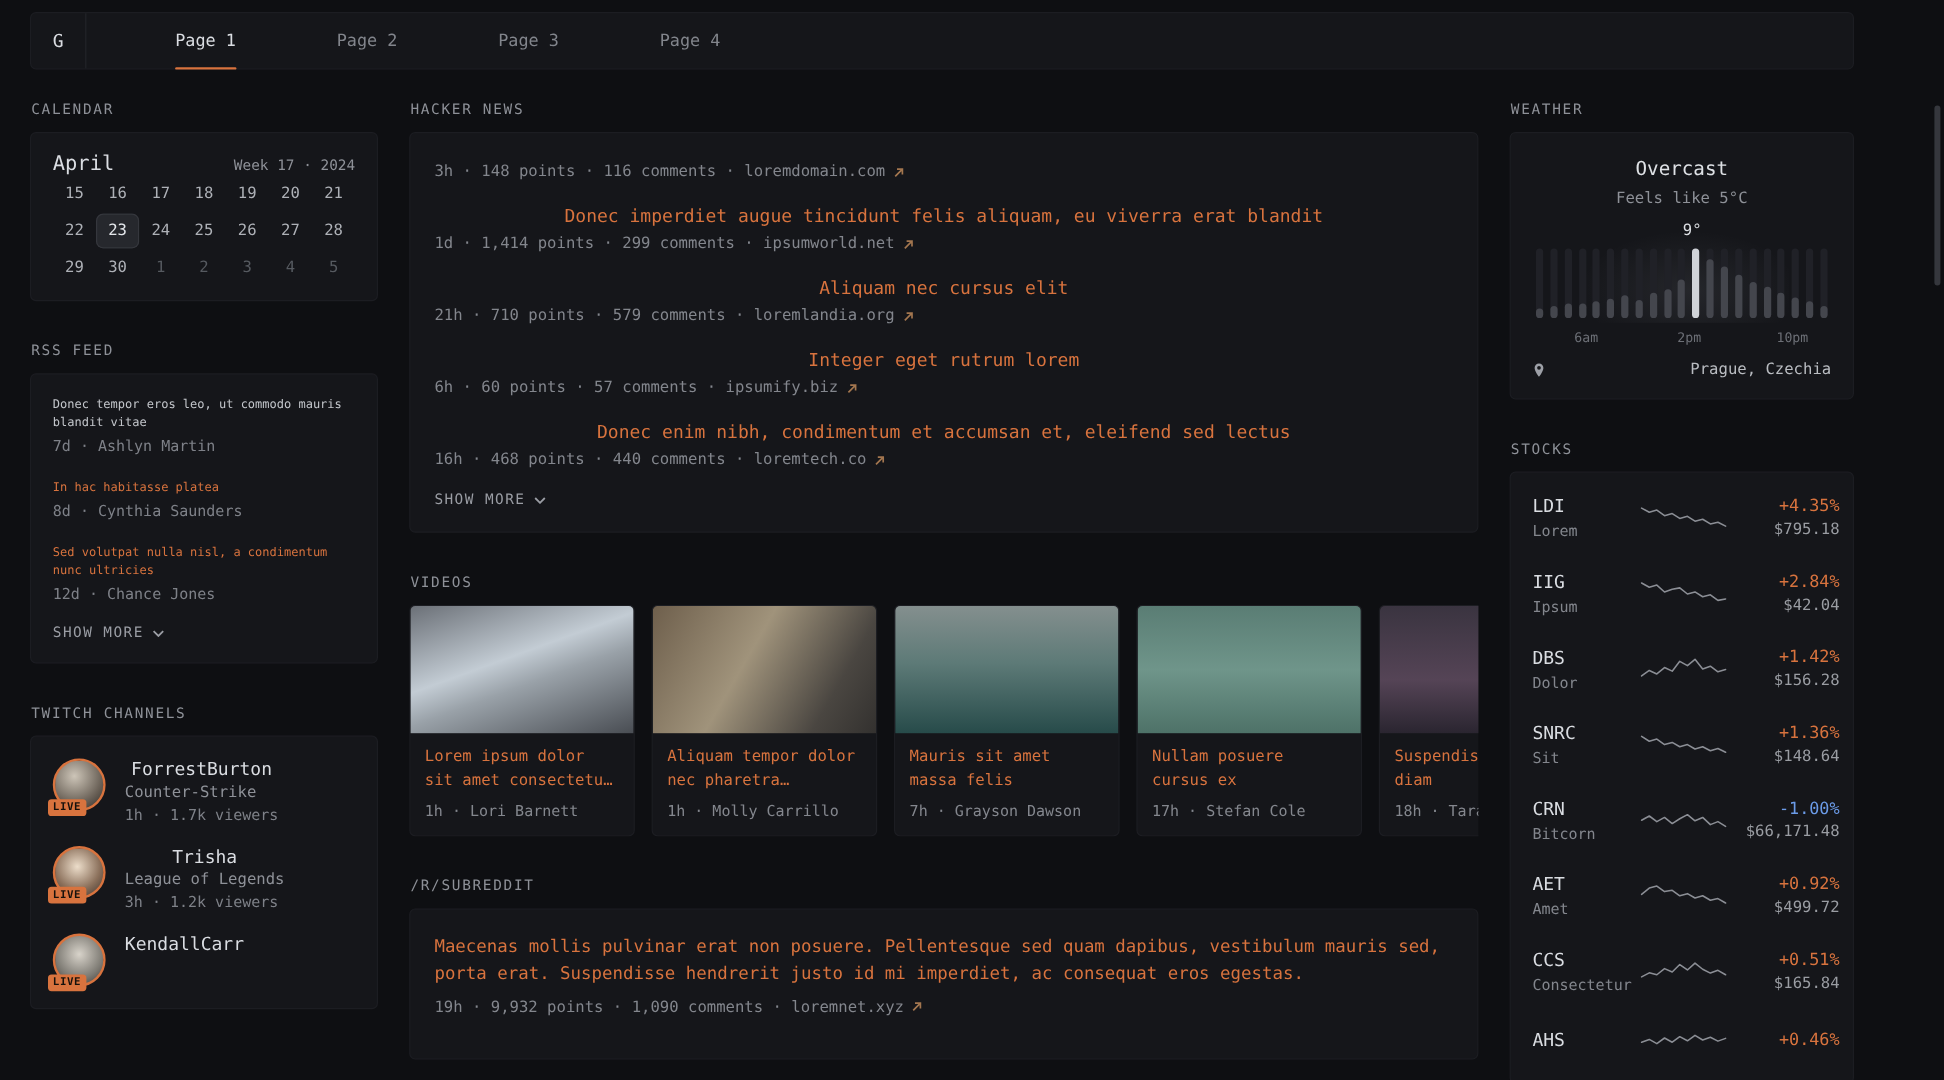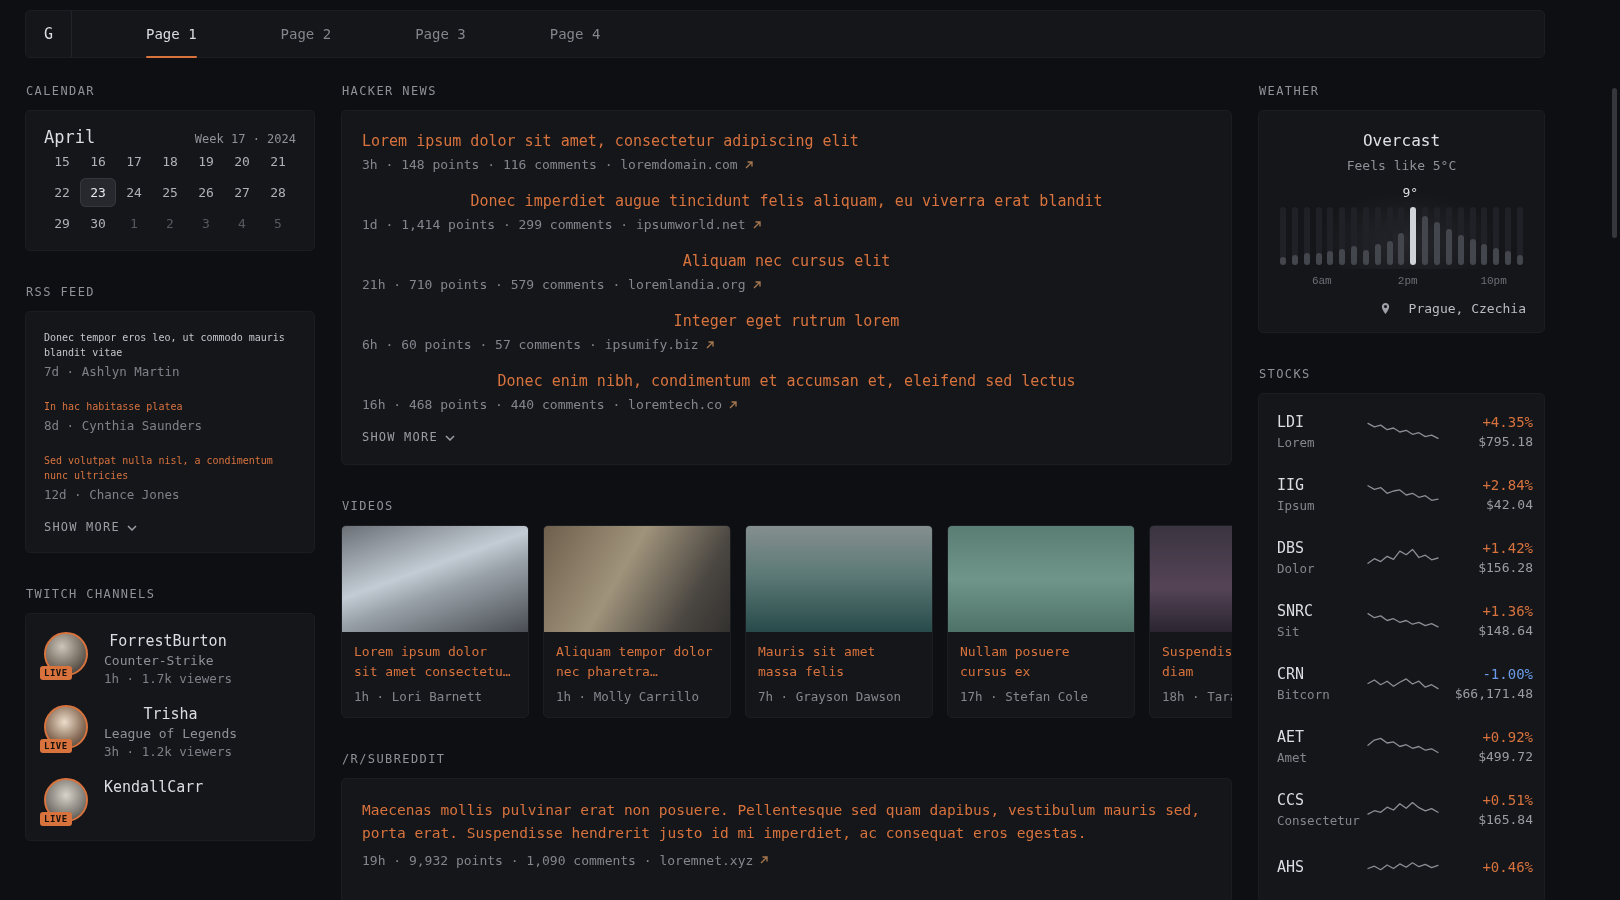--- a/index.html
+++ b/index.html
@@ -112,24 +112,24 @@
   .w-feels{ font-size:13px; color:#8e9198; margin-top:8px; }
   .w-chart{ position:relative; margin-top:34px; height:58px; display:flex;
             justify-content:space-between; align-items:flex-end; padding:0 3px; }
   .w-chart::before{ content:""; position:absolute; left:16%; right:14%; top:-14px; bottom:-4px;
                     background:radial-gradient(ellipse at 52% 65%, rgba(222,228,238,.08), transparent 72%); }
   .w-temp{ position:absolute; left:53.5%; top:-22px; transform:translateX(-50%);
            font-size:13px; color:#dcdfe3; z-index:2; }
   .wcol{ position:relative; width:6px; height:100%; background:#202127; border-radius:3px; z-index:1; }
   .wbar{ position:absolute; bottom:0; left:0; width:100%; background:#44464d; border-radius:3px; }
   .wbar.hot{ background:#d0d3d8; }
-  .w-times{ position:relative; height:16px; margin-top:8px;font-family:Liberation Mono, monospace; }
+  .w-times{ position:relative; height:16px; margin-top:8px; }
   .w-time{ position:absolute; top:2px; transform:translateX(-50%); font-size:11px; color:#6c6f76; }
   .t0{ left:18%; } .t1{ left:52.5%; } .t2{ left:87%; }
-  .w-loc{ margin-top:12px; display:flex; justify-content:flex-end; align-items:center; gap:18px;
+  .w-loc{ margin-top:12px; display:flex; justify-content:space-between; align-items:center; gap:18px;
           font-size:13px; color:#b9bcc1; }
   .pin{ color:#9da0a7; flex:none; }
 
   
   .stocks-card{ padding:6px 18px; }
   .stock-row{ display:flex; align-items:center; padding:13px 0; }
   .stock-id{ width:88px; flex:none; }
   .stock-id > span, .stock-right > span{ display:block; }
   .stock-sym{ font-size:15px; color:var(--text-bright); }
   .stock-name{ font-size:12.5px; color:#83868d; margin-top:4px; }
@@ -269,21 +269,20 @@
     </div>
 
     <div class="col col-mid">
 
       <section class="widget">
         <h2 class="widget-header">HACKER NEWS</h2>
         <div class="card hn-card">
           <div class="hn-list">
 
           <article class="hn-item">
-                <a class="hn-title">Lorem ipsum dolor sit amet, consectetur adipiscing elit</a>
                 <div class="hn-meta">
                   <span>3h · 148 points · 116 comments · loremdomain.com</span>
                   <svg class="ext" viewBox="0 0 10 10" width="10" height="10">
                     <path d="M2 8L8 2M3.5 2H8v4.5" fill="none" stroke="currentColor" stroke-width="1.4"></path>
                   </svg>
                 </div>
               </article>
               <article class="hn-item">
                 <a class="hn-title">Donec imperdiet augue tincidunt felis aliquam, eu viverra erat blandit</a>
                 <div class="hn-meta">

